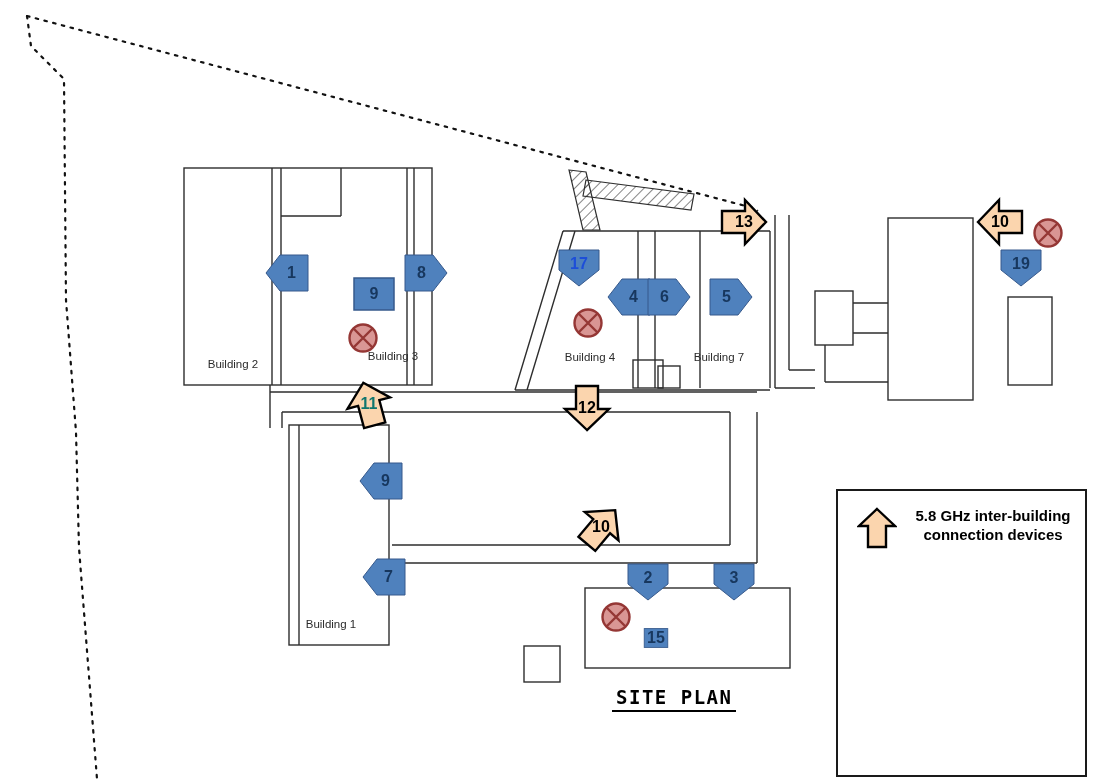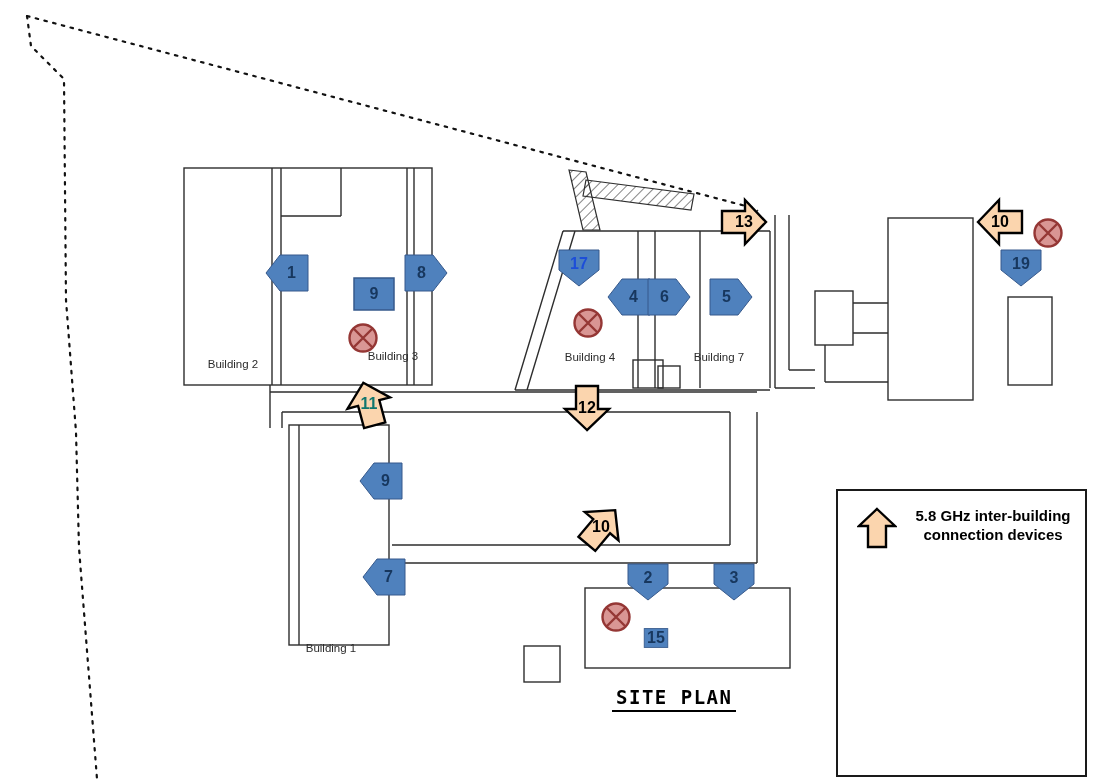--- a/index.html
+++ b/index.html
@@ -89,21 +89,21 @@
       <rect class="w" x="585" y="588" width="205" height="80"></rect>
       <rect class="w" x="524" y="646" width="36" height="36"></rect>
     </g>
   </svg>
 
   <div class="layer" id="labels-layer">
       <div class="bldg-label" style="left: 233px; top: 364px;">Building 2</div>
       <div class="bldg-label" style="left: 386px; top: 356px; padding-left: 14px;">Building 3</div>
       <div class="bldg-label" style="left: 590px; top: 357px;">Building 4</div>
       <div class="bldg-label" style="left: 719px; top: 357px;">Building 7</div>
-      <div class="bldg-label" style="left: 331px; top: 624px; margin-top: 24px;">Building 1</div>
+      <div class="bldg-label" style="left: 331px; top: 624px;">Building 1</div>
     </div>
 
   <div class="layer" id="markers-layer">
       <div class="marker ap left" style="left: 265px; top: 254px; width: 44px; height: 38px;">
         <svg viewBox="0 0 44 38">
           <polygon points="1,19 15,1 43,1 43,37 15,37" fill="#4f81bd" stroke="#36598c" stroke-width="1"></polygon>
         </svg>
         <span class="num" style="color:#17375e">1</span>
       </div>
       <div class="marker ap right" style="left: 404px; top: 254px; width: 44px; height: 38px;">

